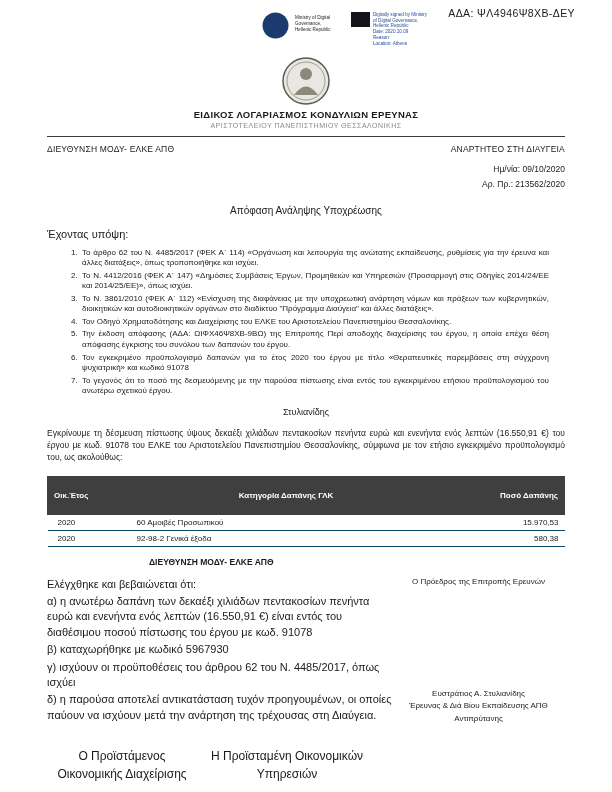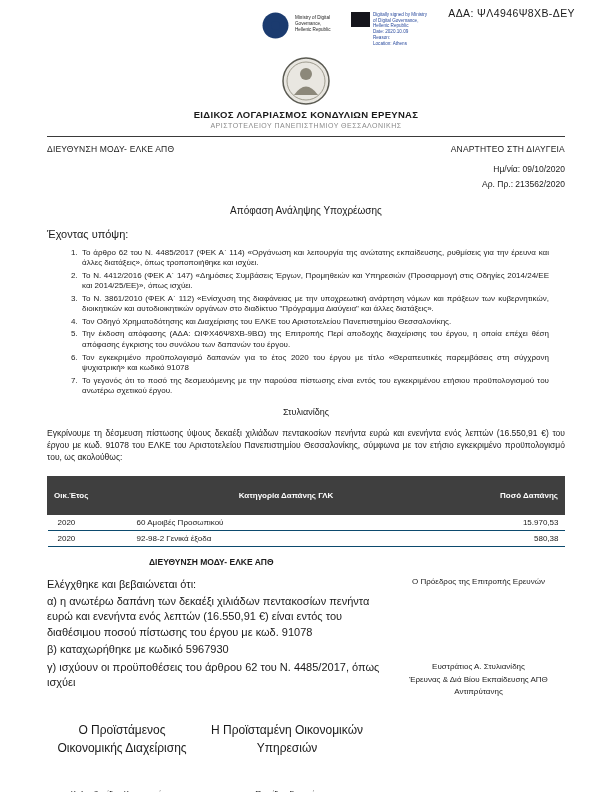--- a/index.html
+++ b/index.html
@@ -152,20 +152,21 @@
     </table>
 
     <div class="division-heading">ΔΙΕΥΘΥΝΣΗ ΜΟΔΥ- ΕΛΚΕ ΑΠΘ</div>
 
     <div class="two-col">
       <div class="verify">
         <div class="v-line">Ελέγχθηκε και βεβαιώνεται ότι:</div>
         <div class="v-line">α) η ανωτέρω δαπάνη των δεκαέξι χιλιάδων πεντακοσίων πενήντα ευρώ και ενενήντα ενός λεπτών (16.550,91 €) είναι εντός του διαθέσιμου ποσού πίστωσης του έργου με κωδ. 91078</div>
         <div class="v-line">β) καταχωρήθηκε με κωδικό 5967930</div>
         <div class="v-line">γ) ισχύουν οι προϋποθέσεις του άρθρου 62 του Ν. 4485/2017, όπως ισχύει</div>
+        <div class="v-line">δ) η παρούσα αποτελεί αντικατάσταση τυχόν προηγουμένων, οι οποίες παύουν να ισχύουν μετά την ανάρτηση της τρέχουσας στη Διαύγεια.</div>
       </div>
       <div class="president">
         <div>Ο Πρόεδρος της Επιτροπής Ερευνών</div>
         <div class="president-name-block">
           <div>Ευστράτιος Α. Στυλιανίδης</div>
           <div>Έρευνας &amp; Διά Βίου Εκπαίδευσης ΑΠΘ</div>
           <div>Αντιπρύτανης</div>
         </div>
       </div>
     </div>

